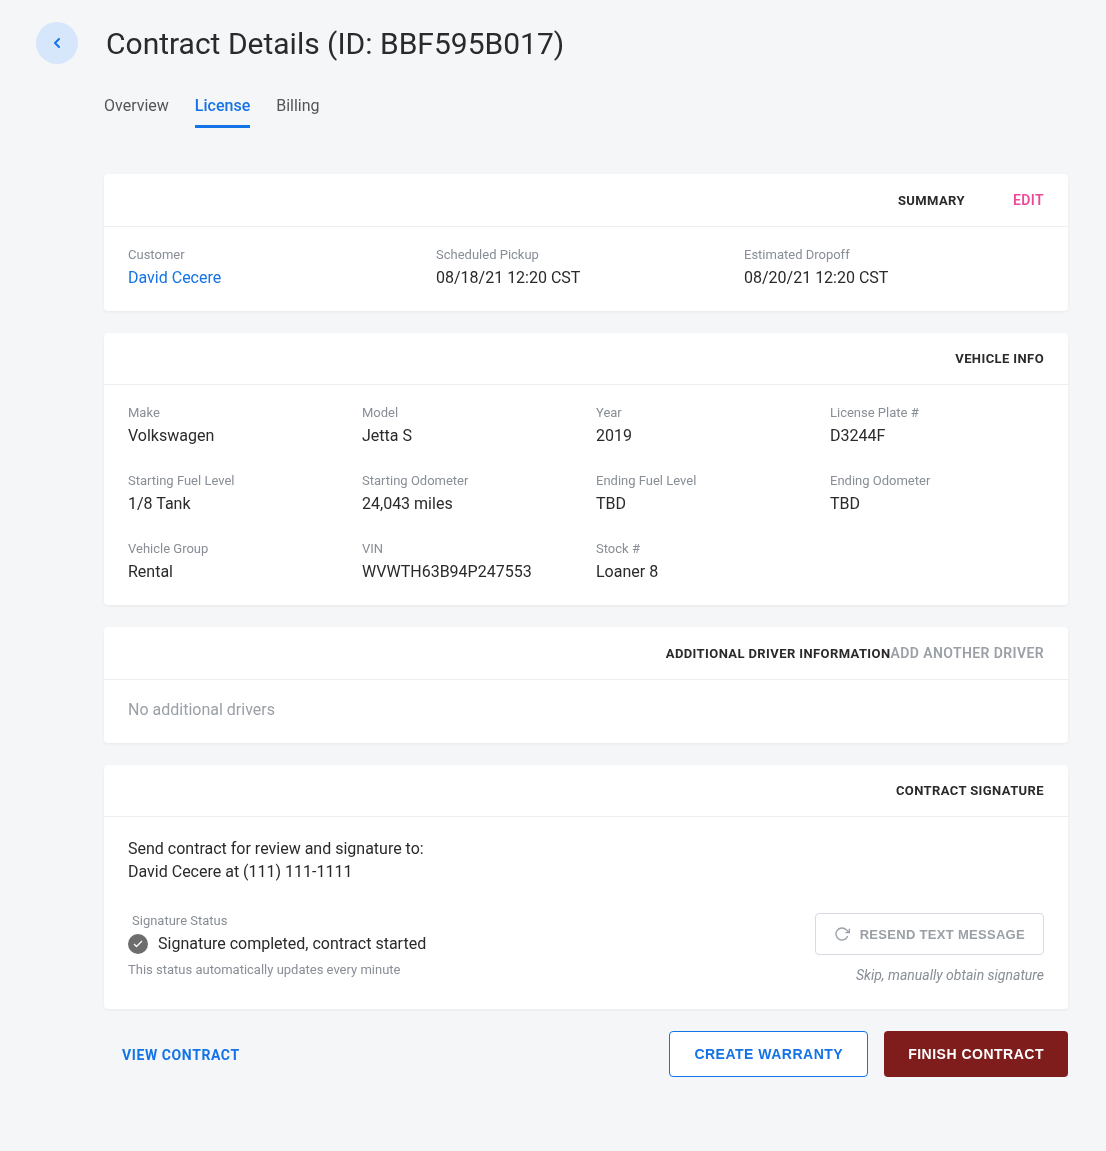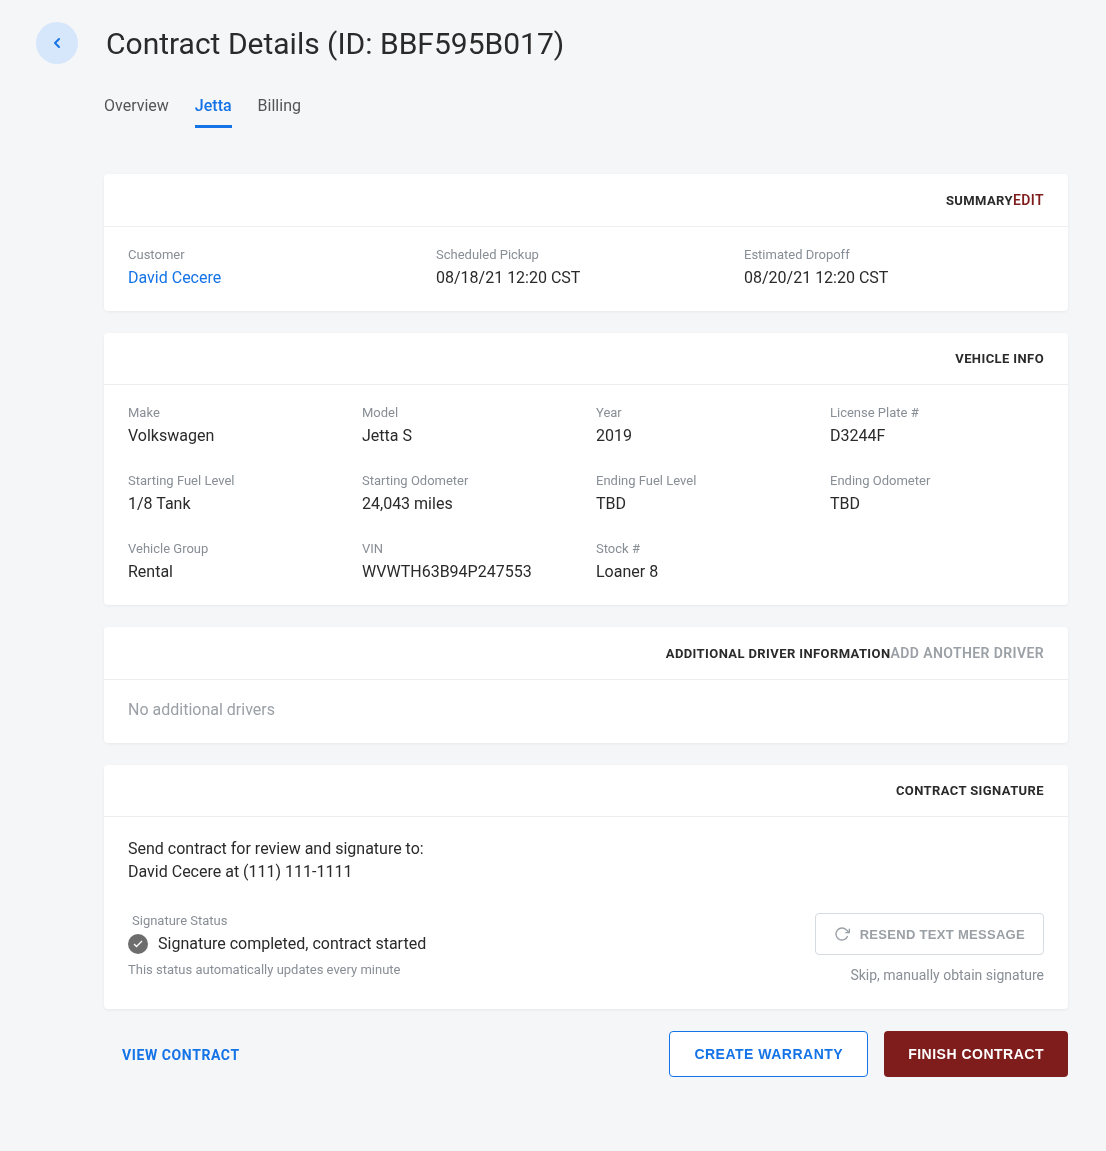--- a/index.html
+++ b/index.html
@@ -69,21 +69,21 @@
       font-weight: 700;
       letter-spacing: 0.4px;
       color: #2a2a2a;
     }
     .edit-link, .add-link {
       font-size: 14px;
       font-weight: 600;
       letter-spacing: 0.4px;
       cursor: pointer;
     }
-    .edit-link { color: #7f1d1d; }
+    .edit-link { color: #ec4899; margin-left: 48px; }
     .add-link { color: #9aa0a6; }
     .card-body { padding: 20px 24px 24px; }
     .summary-grid {
       display: grid;
       grid-template-columns: 1fr 1fr 1fr;
       gap: 8px;
     }
     .vehicle-grid {
       display: grid;
       grid-template-columns: repeat(4, 1fr);
@@ -131,21 +131,21 @@
       letter-spacing: 0.3px;
       padding: 12px 18px;
       border-radius: 4px;
       display: flex;
       align-items: center;
       gap: 10px;
       cursor: pointer;
       margin-bottom: 12px;
     }
     .resend-btn svg { width: 16px; height: 16px; stroke: #9aa0a6; fill: none; stroke-width: 2; }
-    .skip-link { font-size: 14px; color: #888e96; cursor: pointer; }
+    .skip-link { font-size: 14px; color: #888e96; cursor: pointer; font-style: italic; }
     .footer-row {
       display: flex;
       justify-content: space-between;
       align-items: center;
       margin-top: 12px;
     }
     .footer-left {
       margin-left: 18px;
     }
     .view-contract {
@@ -184,21 +184,21 @@
         <polyline points="15 18 9 12 15 6"></polyline>
       </svg>
   </div>
   <h1 class="page-title">Contract Details (ID: BBF595B017)</h1>
 </div>
 
 <div class="content-col">
 
   <div class="tabs">
     <div class="tab">Overview</div>
-    <div class="tab active">Jetta</div>
+    <div class="tab active">License</div>
     <div class="tab">Billing</div>
   </div>
 
   <div class="card">
     <div class="card-header">
       <div class="card-title">SUMMARY</div>
       <div class="edit-link">EDIT</div>
     </div>
     <div class="card-body summary-grid">
       <div>

